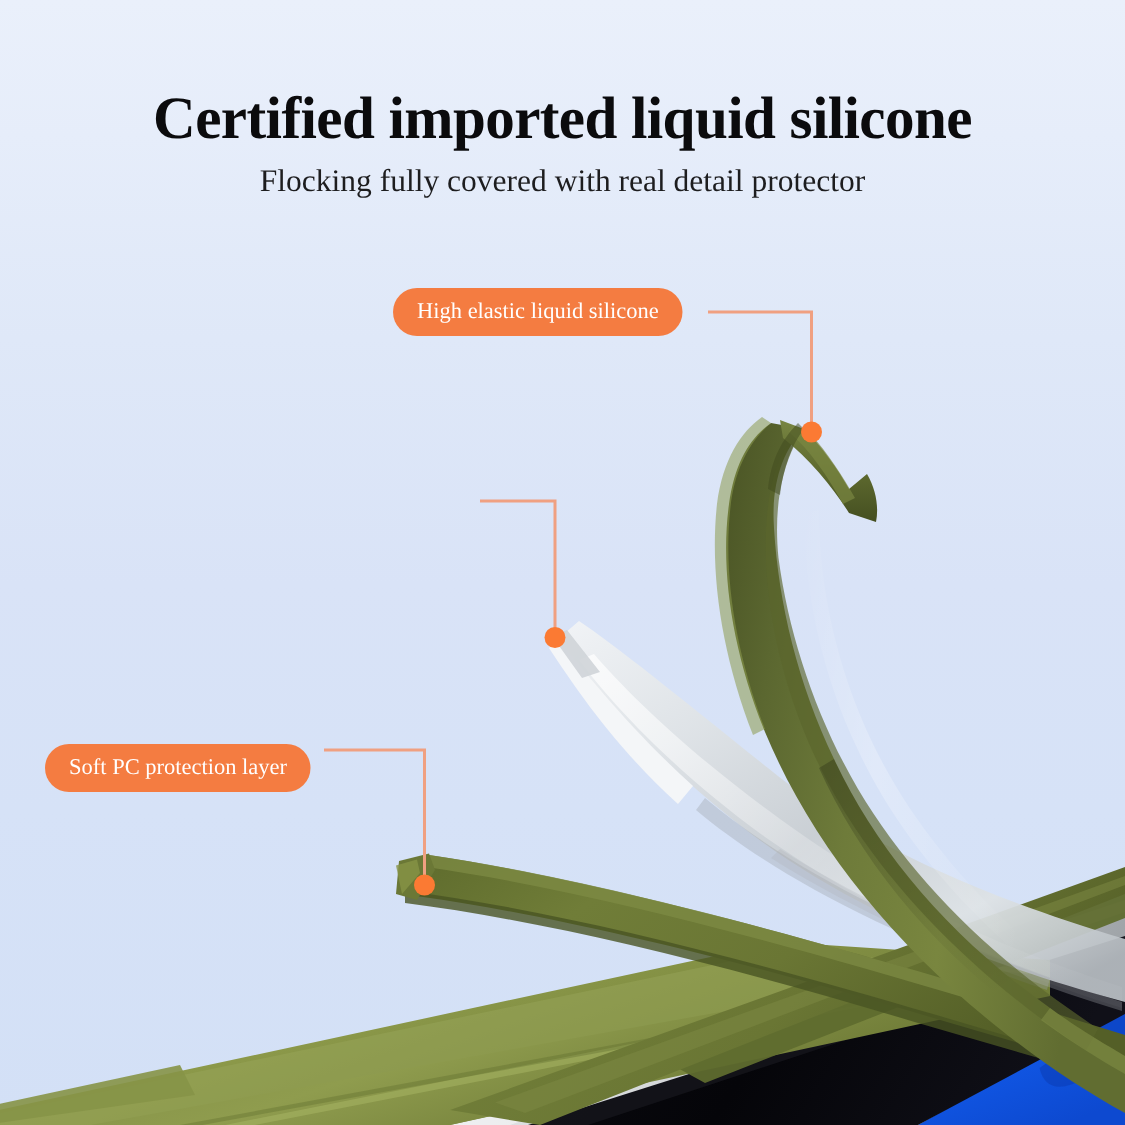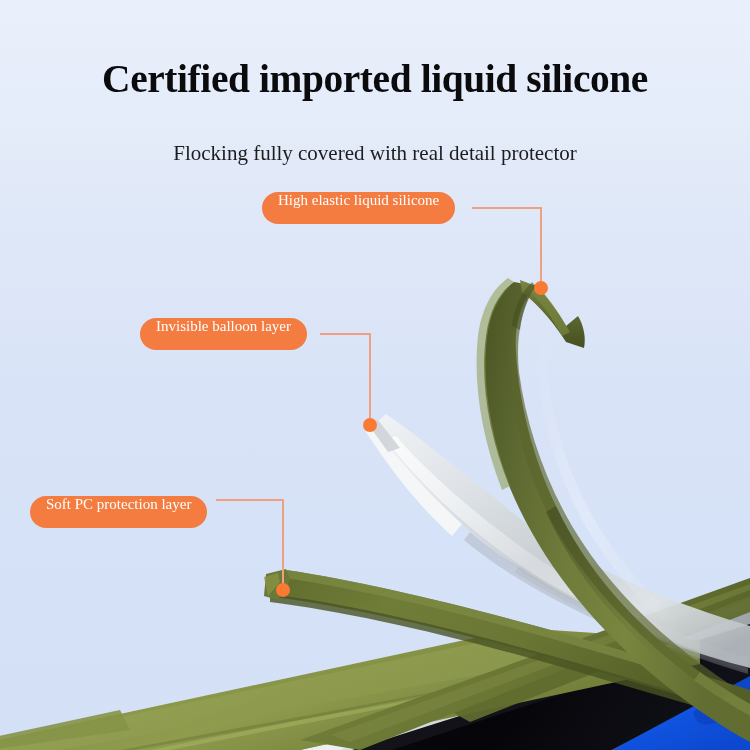--- a/index.html
+++ b/index.html
@@ -39,39 +39,38 @@
   .subtitle {
     position: absolute;
     left: 0;
     top: 108px;
     width: 750px;
     text-align: center;
     font-size: 21px;
     font-weight: 400;
     color: #1d1d1f;
     white-space: nowrap;
-    margin-top: 33px;
   }
 
   
   .art {
     position: absolute;
     left: 0;
     top: 0;
     width: 750px;
     height: 750px;
   }
   .art svg { display: block; width: 750px; height: 750px; }
 
   
   .callout {
     position: absolute;
     height: 32px;
     display: flex;
-    align-items: flex-start;
+    align-items: center;
     padding: 0 16px;
     border-radius: 16px;
     background: #f47c41;
     color: #ffffff;
     font-size: 15px;
     font-weight: 400;
     white-space: nowrap;
     box-sizing: border-box;
   }
   .c1 { left: 262px; top: 192px; }
@@ -305,21 +304,18 @@
   </div>
 
   <div class="title">Certified imported liquid silicone</div>
 
   <div class="subtitle">Flocking fully covered with real detail protector</div>
 
   <div class="callout c1">
     <span>High elastic liquid silicone</span>
   </div>
 
-  <div class="callout c2">
-    <span>Invisible balloon layer</span>
-  </div>
 
   <div class="callout c3">
     <span>Soft PC protection layer</span>
   </div>
 
 </div>
 
 </body></html>

